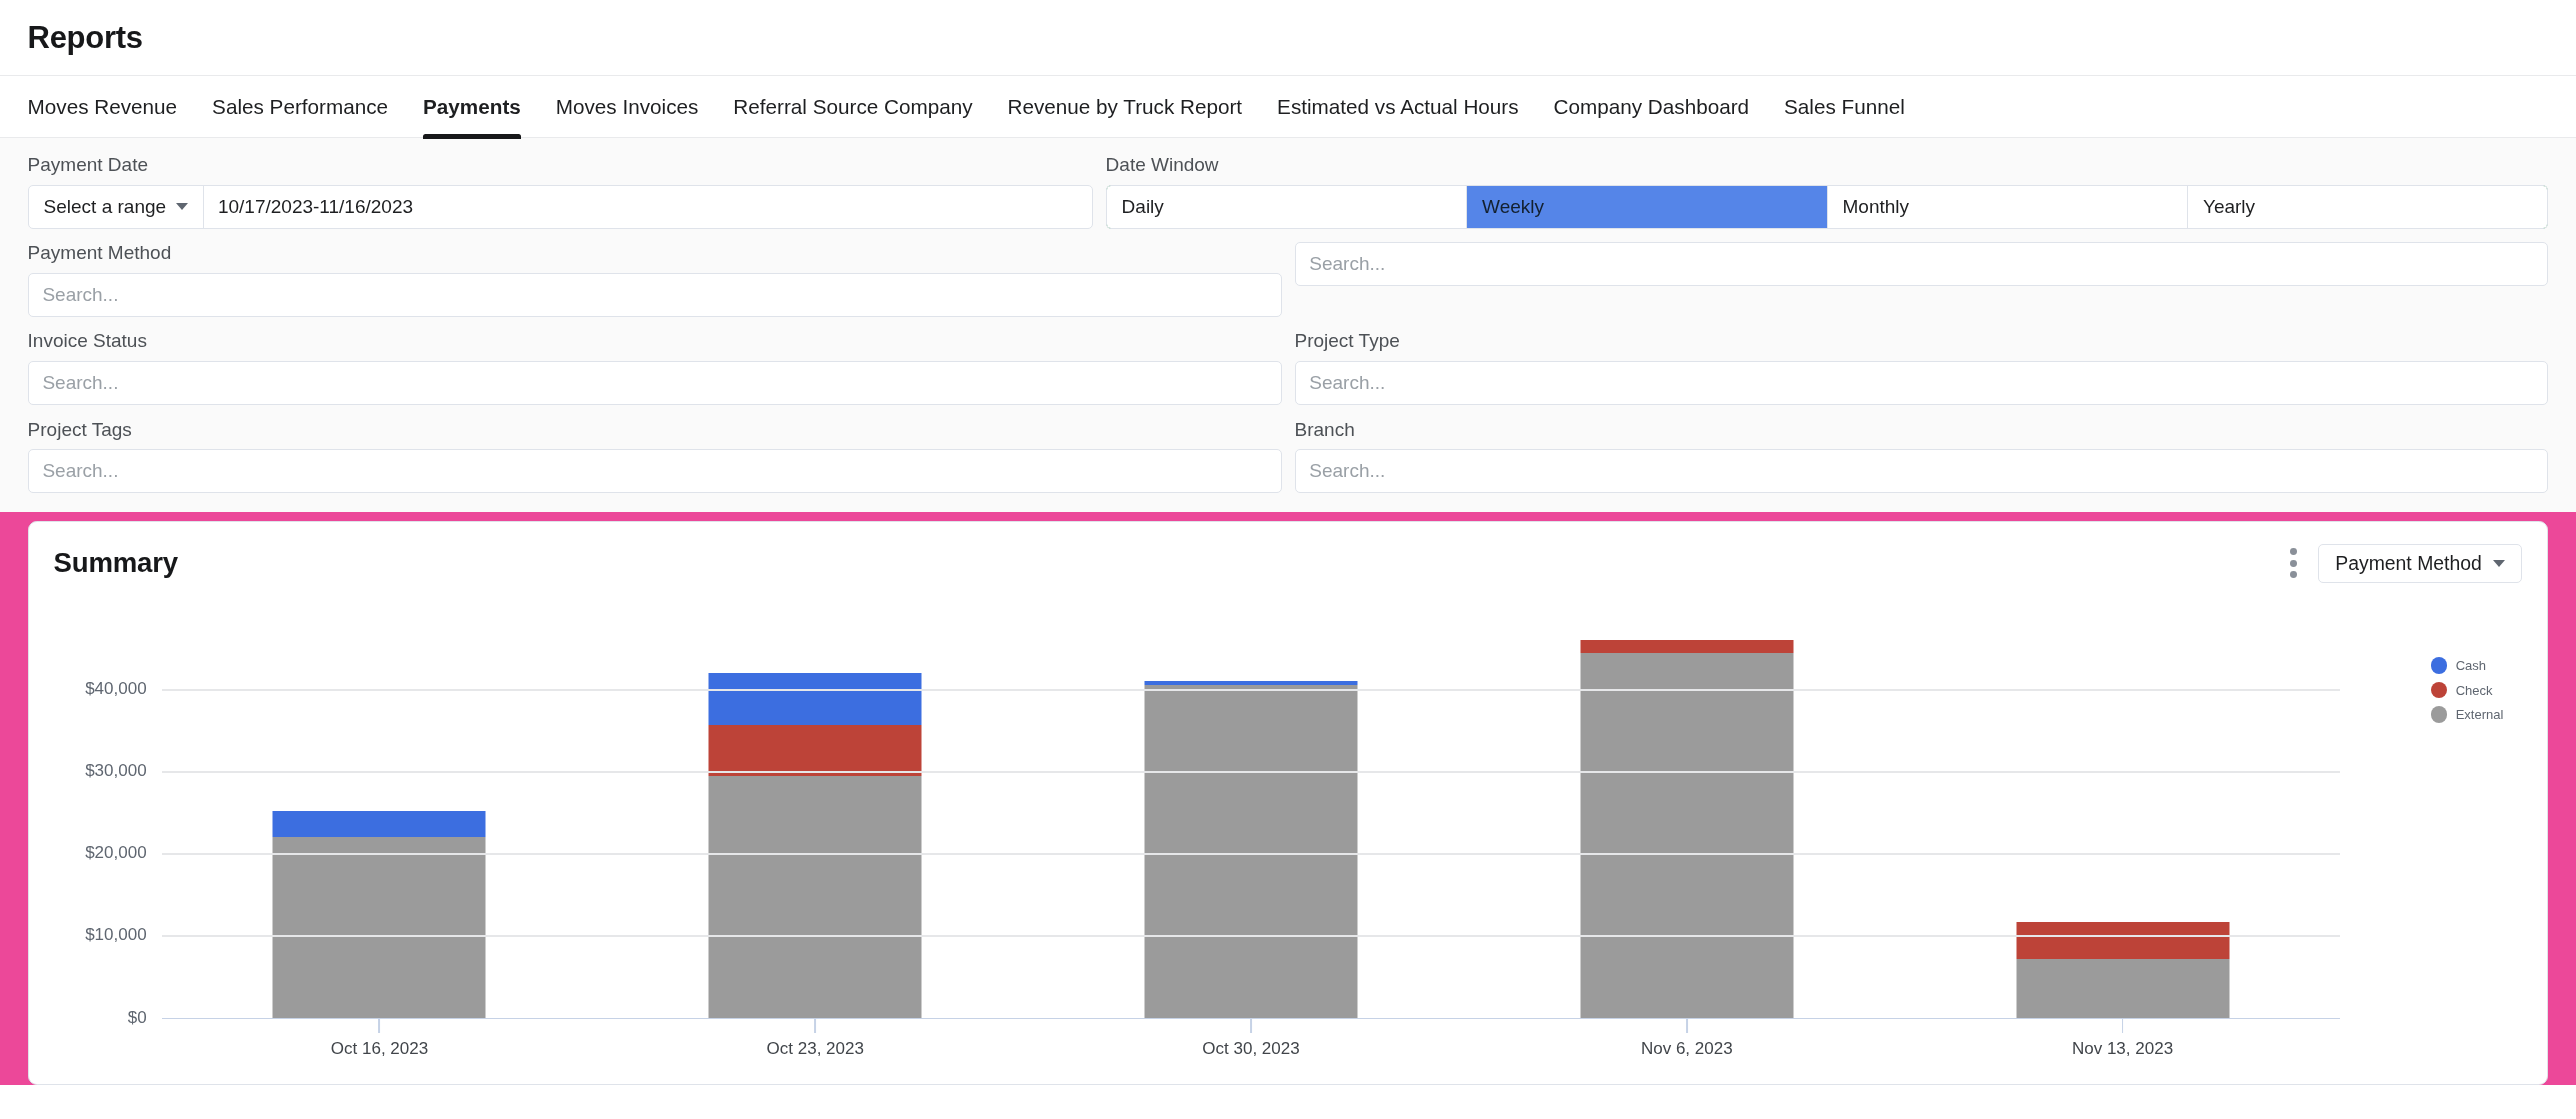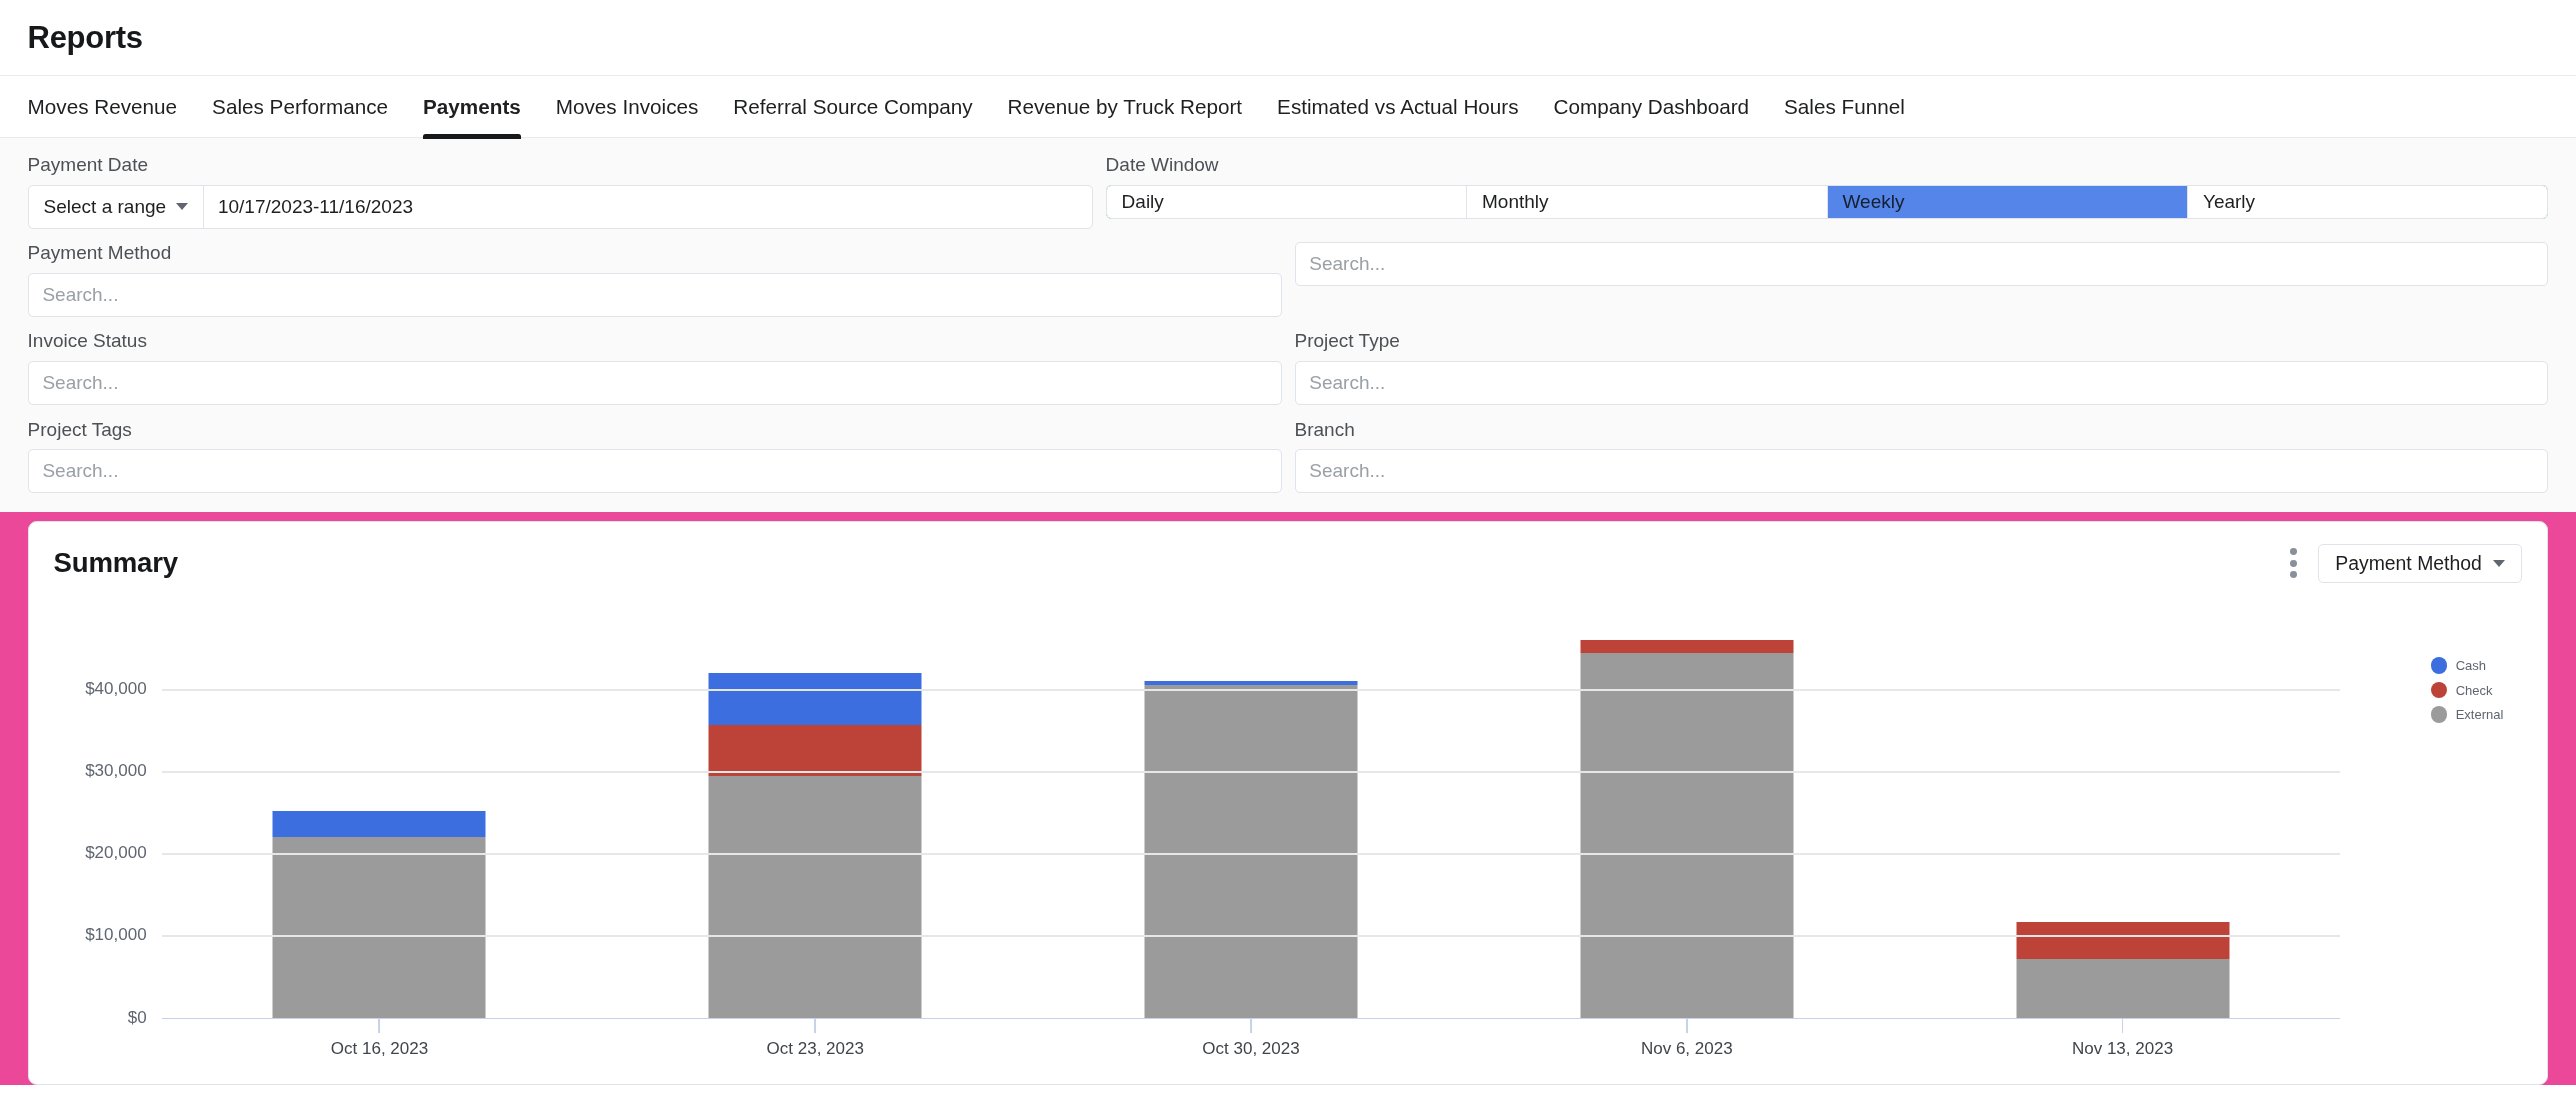--- a/index.html
+++ b/index.html
@@ -120,21 +120,21 @@
     flex: 1;
     padding: 0 13.8px;
     font-size: 19px;
     color: #1e1f21;
   }
 
   
   .segmented {
     display: flex;
     width: 100%;
-    height: 34px;
+    height: 44px;
     border: 1.9px solid #dfe3ea;
     border-radius: 5px;
     background: #15803d;
     overflow: hidden;
   }
   .segment {
     flex: 1 1 0;
     display: flex; align-items: center;
     padding: 0 15px;
     font-size: 19px;
@@ -289,22 +289,22 @@
           <span class="caret"></span>
         </div>
         <div class="range-value">10/17/2023-11/16/2023</div>
       </div>
     </div>
 
     <div class="filter-col half">
       <div class="filter-label">Date Window</div>
       <div class="segmented" id="date-window">
           <div class="segment">Daily</div>
+          <div class="segment selected" style="background: rgb(85, 133, 232);">Weekly</div>
           <div class="segment">Monthly</div>
-          <div class="segment selected" style="background: rgb(85, 133, 232);">Weekly</div>
           <div class="segment">Yearly</div>
         </div>
     </div>
   </div>
 
   <div class="filter-row">
     <div class="filter-col half">
       <div class="filter-label">Payment Method</div>
       <div class="control">
         <input class="search-input" value="" placeholder="Search..." style="">

